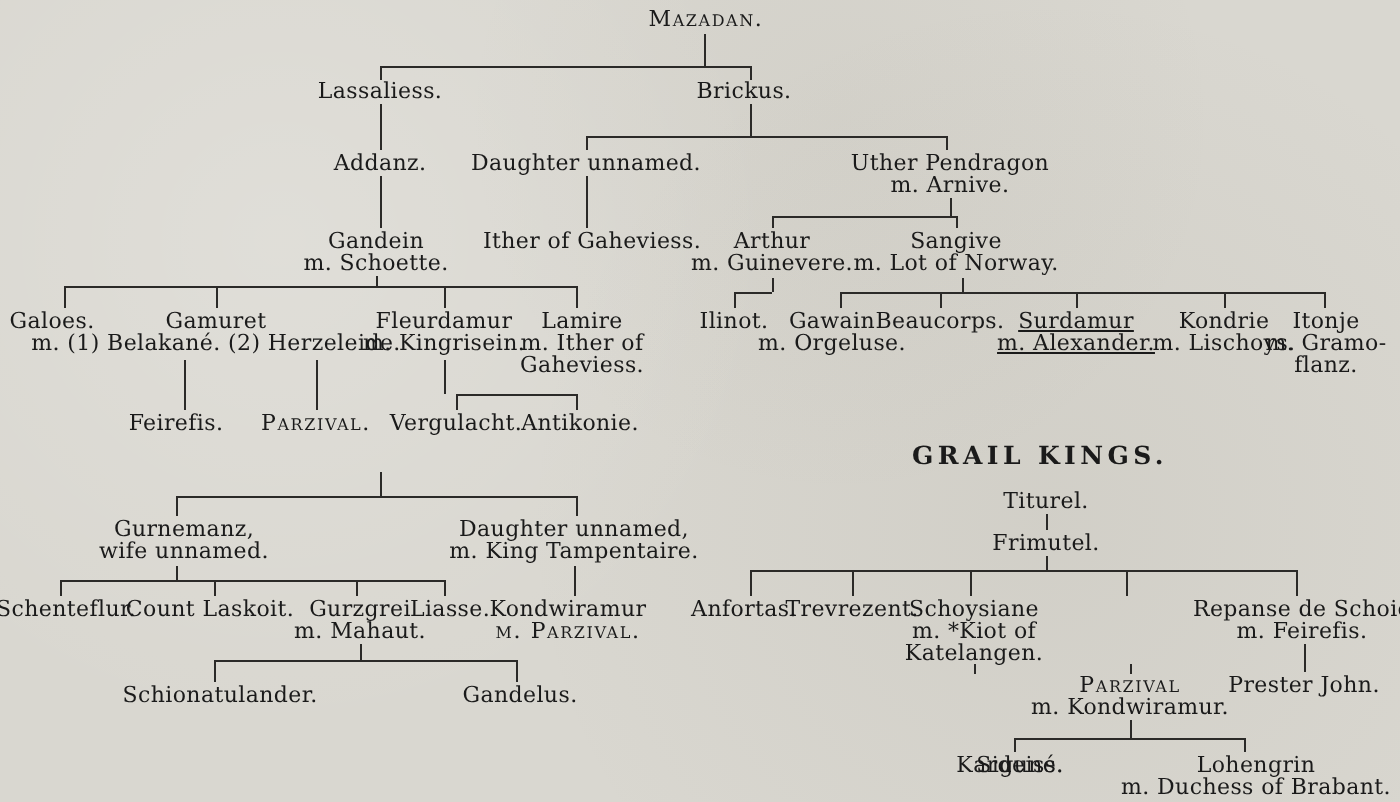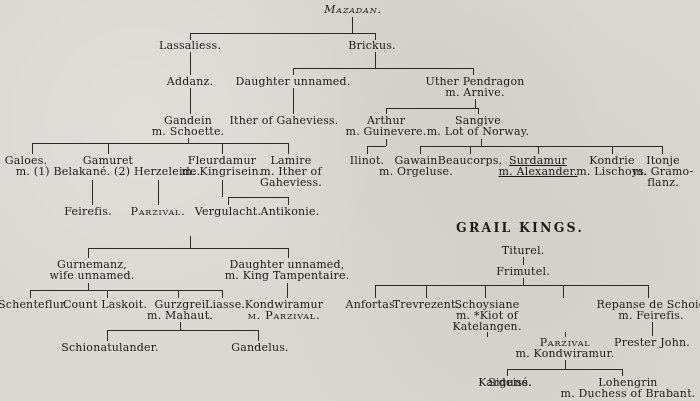--- a/index.html
+++ b/index.html
@@ -110,21 +110,21 @@
     <div class="line" style="left: 485px; top: 285px; width: 1px; height: 13px; background: rgb(43, 42, 40);"></div>
     <div class="line" style="left: 563px; top: 285px; width: 1px; height: 13px; background: rgb(43, 42, 40);"></div>
     <div class="line" style="left: 648px; top: 285px; width: 1px; height: 13px; background: rgb(43, 42, 40);"></div>
     <div class="line" style="left: 487px; top: 332px; width: 1px; height: 5px; background: rgb(43, 42, 40);"></div>
     <div class="line" style="left: 565px; top: 332px; width: 1px; height: 5px; background: rgb(43, 42, 40);"></div>
     <div class="line" style="left: 652px; top: 322px; width: 1px; height: 14px; background: rgb(43, 42, 40);"></div>
     <div class="line" style="left: 565px; top: 360px; width: 1px; height: 9px; background: rgb(43, 42, 40);"></div>
     <div class="line" style="left: 507px; top: 369px; width: 115px; height: 1px; background: rgb(43, 42, 40);"></div>
     <div class="line" style="left: 507px; top: 369px; width: 1px; height: 7px; background: rgb(43, 42, 40);"></div>
     <div class="line" style="left: 622px; top: 369px; width: 1px; height: 7px; background: rgb(43, 42, 40);"></div>
-    <div class="node" style="left: 353px; top: 4px; font-style: italic;">
+    <div class="node" style="left: 353px; top: 4px;">
       <div class="tline sc">Mazadan.</div>
     </div>
     <div class="node" style="left: 190px; top: 40px;">
       <div class="tline">Lassaliess.</div>
     </div>
     <div class="node" style="left: 372px; top: 40px;">
       <div class="tline">Brickus.</div>
     </div>
     <div class="node" style="left: 190px; top: 76px;">
       <div class="tline">Addanz.</div>
@@ -133,21 +133,21 @@
       <div class="tline">Uther Pendragon</div>
       <div class="tline">m. Arnive.</div>
     </div>
     <div class="node" style="left: 293px; top: 76px;">
       <div class="tline">Daughter unnamed.</div>
     </div>
     <div class="node" style="left: 188px; top: 115px;">
       <div class="tline">Gandein</div>
       <div class="tline">m. Schoette.</div>
     </div>
-    <div class="node" style="left: 284px; top: 115px;">
+    <div class="node" style="left: 296px; top: 115px;">
       <div class="tline">Ither of Gaheviess.</div>
     </div>
     <div class="node" style="left: 386px; top: 115px;">
       <div class="tline">Arthur</div>
       <div class="tline">m. Guinevere.</div>
     </div>
     <div class="node" style="left: 478px; top: 115px;">
       <div class="tline">Sangive</div>
       <div class="tline">m. Lot of Norway.</div>
     </div>

